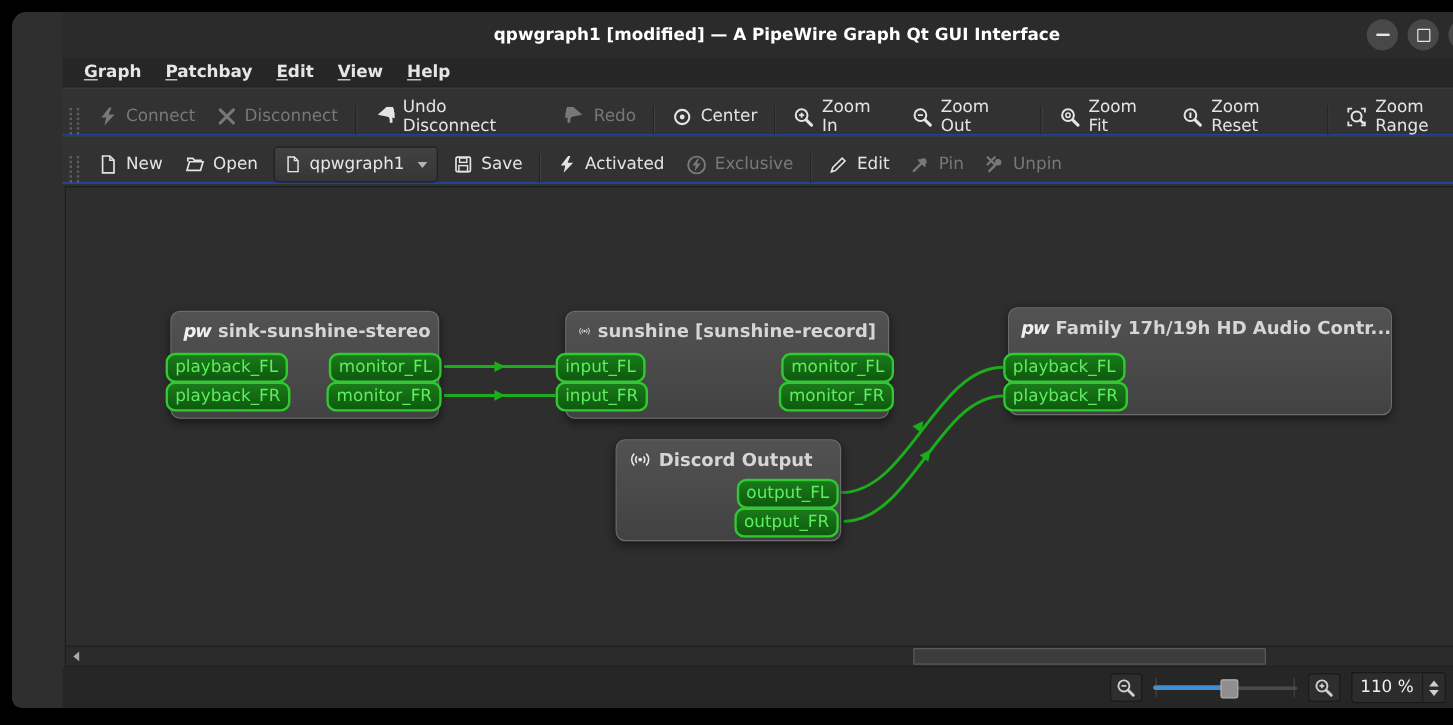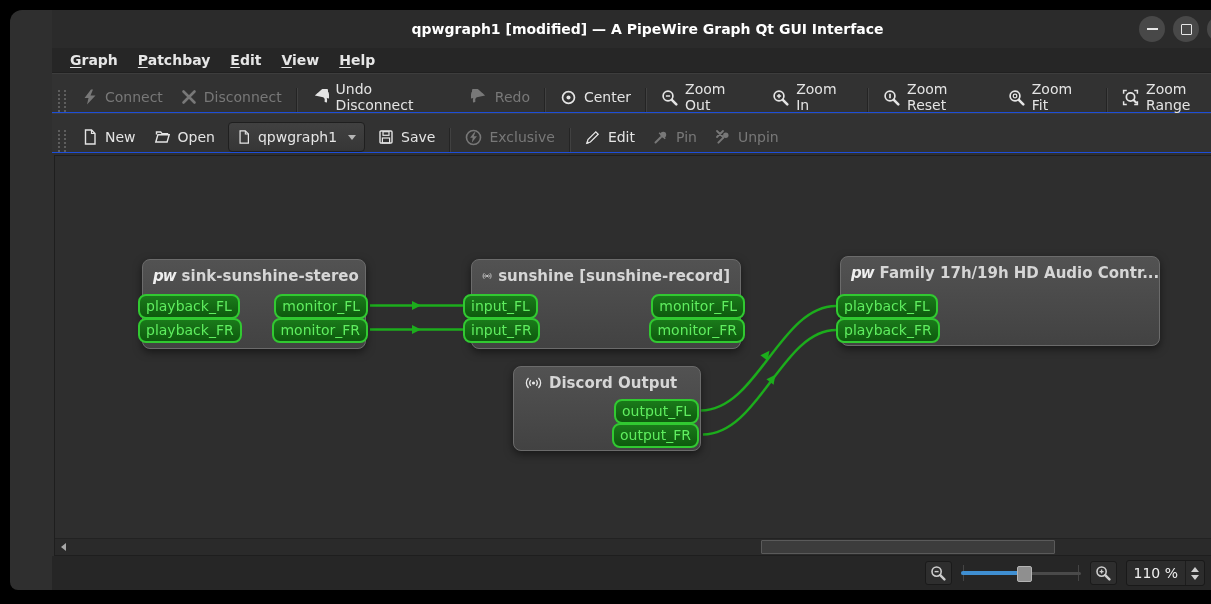--- a/index.html
+++ b/index.html
@@ -240,42 +240,42 @@
     <div class="tsep"></div>
     <div class="tbtn">
       <svg width="17" height="17">
           <use href="#i-center"></use>
         </svg>
       <span>Center</span>
     </div>
     <div class="tsep"></div>
     <div class="tbtn">
       <svg width="17" height="17">
+          <use href="#i-zoom-in"></use>
+        </svg>
+      <span>Zoom In</span>
+    </div>
+    <div class="tbtn">
+      <svg width="17" height="17">
           <use href="#i-zoom-out"></use>
         </svg>
       <span>Zoom Out</span>
     </div>
-    <div class="tbtn">
-      <svg width="17" height="17">
-          <use href="#i-zoom-in"></use>
-        </svg>
-      <span>Zoom In</span>
-    </div>
-    <div class="tsep"></div>
+    <div class="tsep"></div>
+    <div class="tbtn">
+      <svg width="17" height="17">
+          <use href="#i-zoom-fit"></use>
+        </svg>
+      <span>Zoom Fit</span>
+    </div>
     <div class="tbtn">
       <svg width="17" height="17">
           <use href="#i-zoom-reset"></use>
         </svg>
       <span>Zoom Reset</span>
-    </div>
-    <div class="tbtn">
-      <svg width="17" height="17">
-          <use href="#i-zoom-fit"></use>
-        </svg>
-      <span>Zoom Fit</span>
     </div>
     <div class="tsep"></div>
     <div class="tbtn">
       <svg width="17" height="17">
           <use href="#i-zoom-range"></use>
         </svg>
       <span>Zoom Range</span>
     </div>
   </div>
 
@@ -300,20 +300,26 @@
       <span>qpwgraph1</span>
       <span class="combo-arrow"></span>
     </div>
     <div class="tbtn">
       <svg width="16" height="16">
           <use href="#i-floppy"></use>
         </svg>
       <span>Save</span>
     </div>
     <div class="tsep"></div>
+    <div class="tbtn">
+      <svg width="15" height="16">
+          <use href="#i-bolt"></use>
+        </svg>
+      <span>Activated</span>
+    </div>
     <div class="tbtn disabled">
       <svg width="17" height="17">
           <use href="#i-bolt-circle"></use>
         </svg>
       <span>Exclusive</span>
     </div>
     <div class="tsep"></div>
     <div class="tbtn">
       <svg width="16" height="16">
           <use href="#i-pencil"></use>

